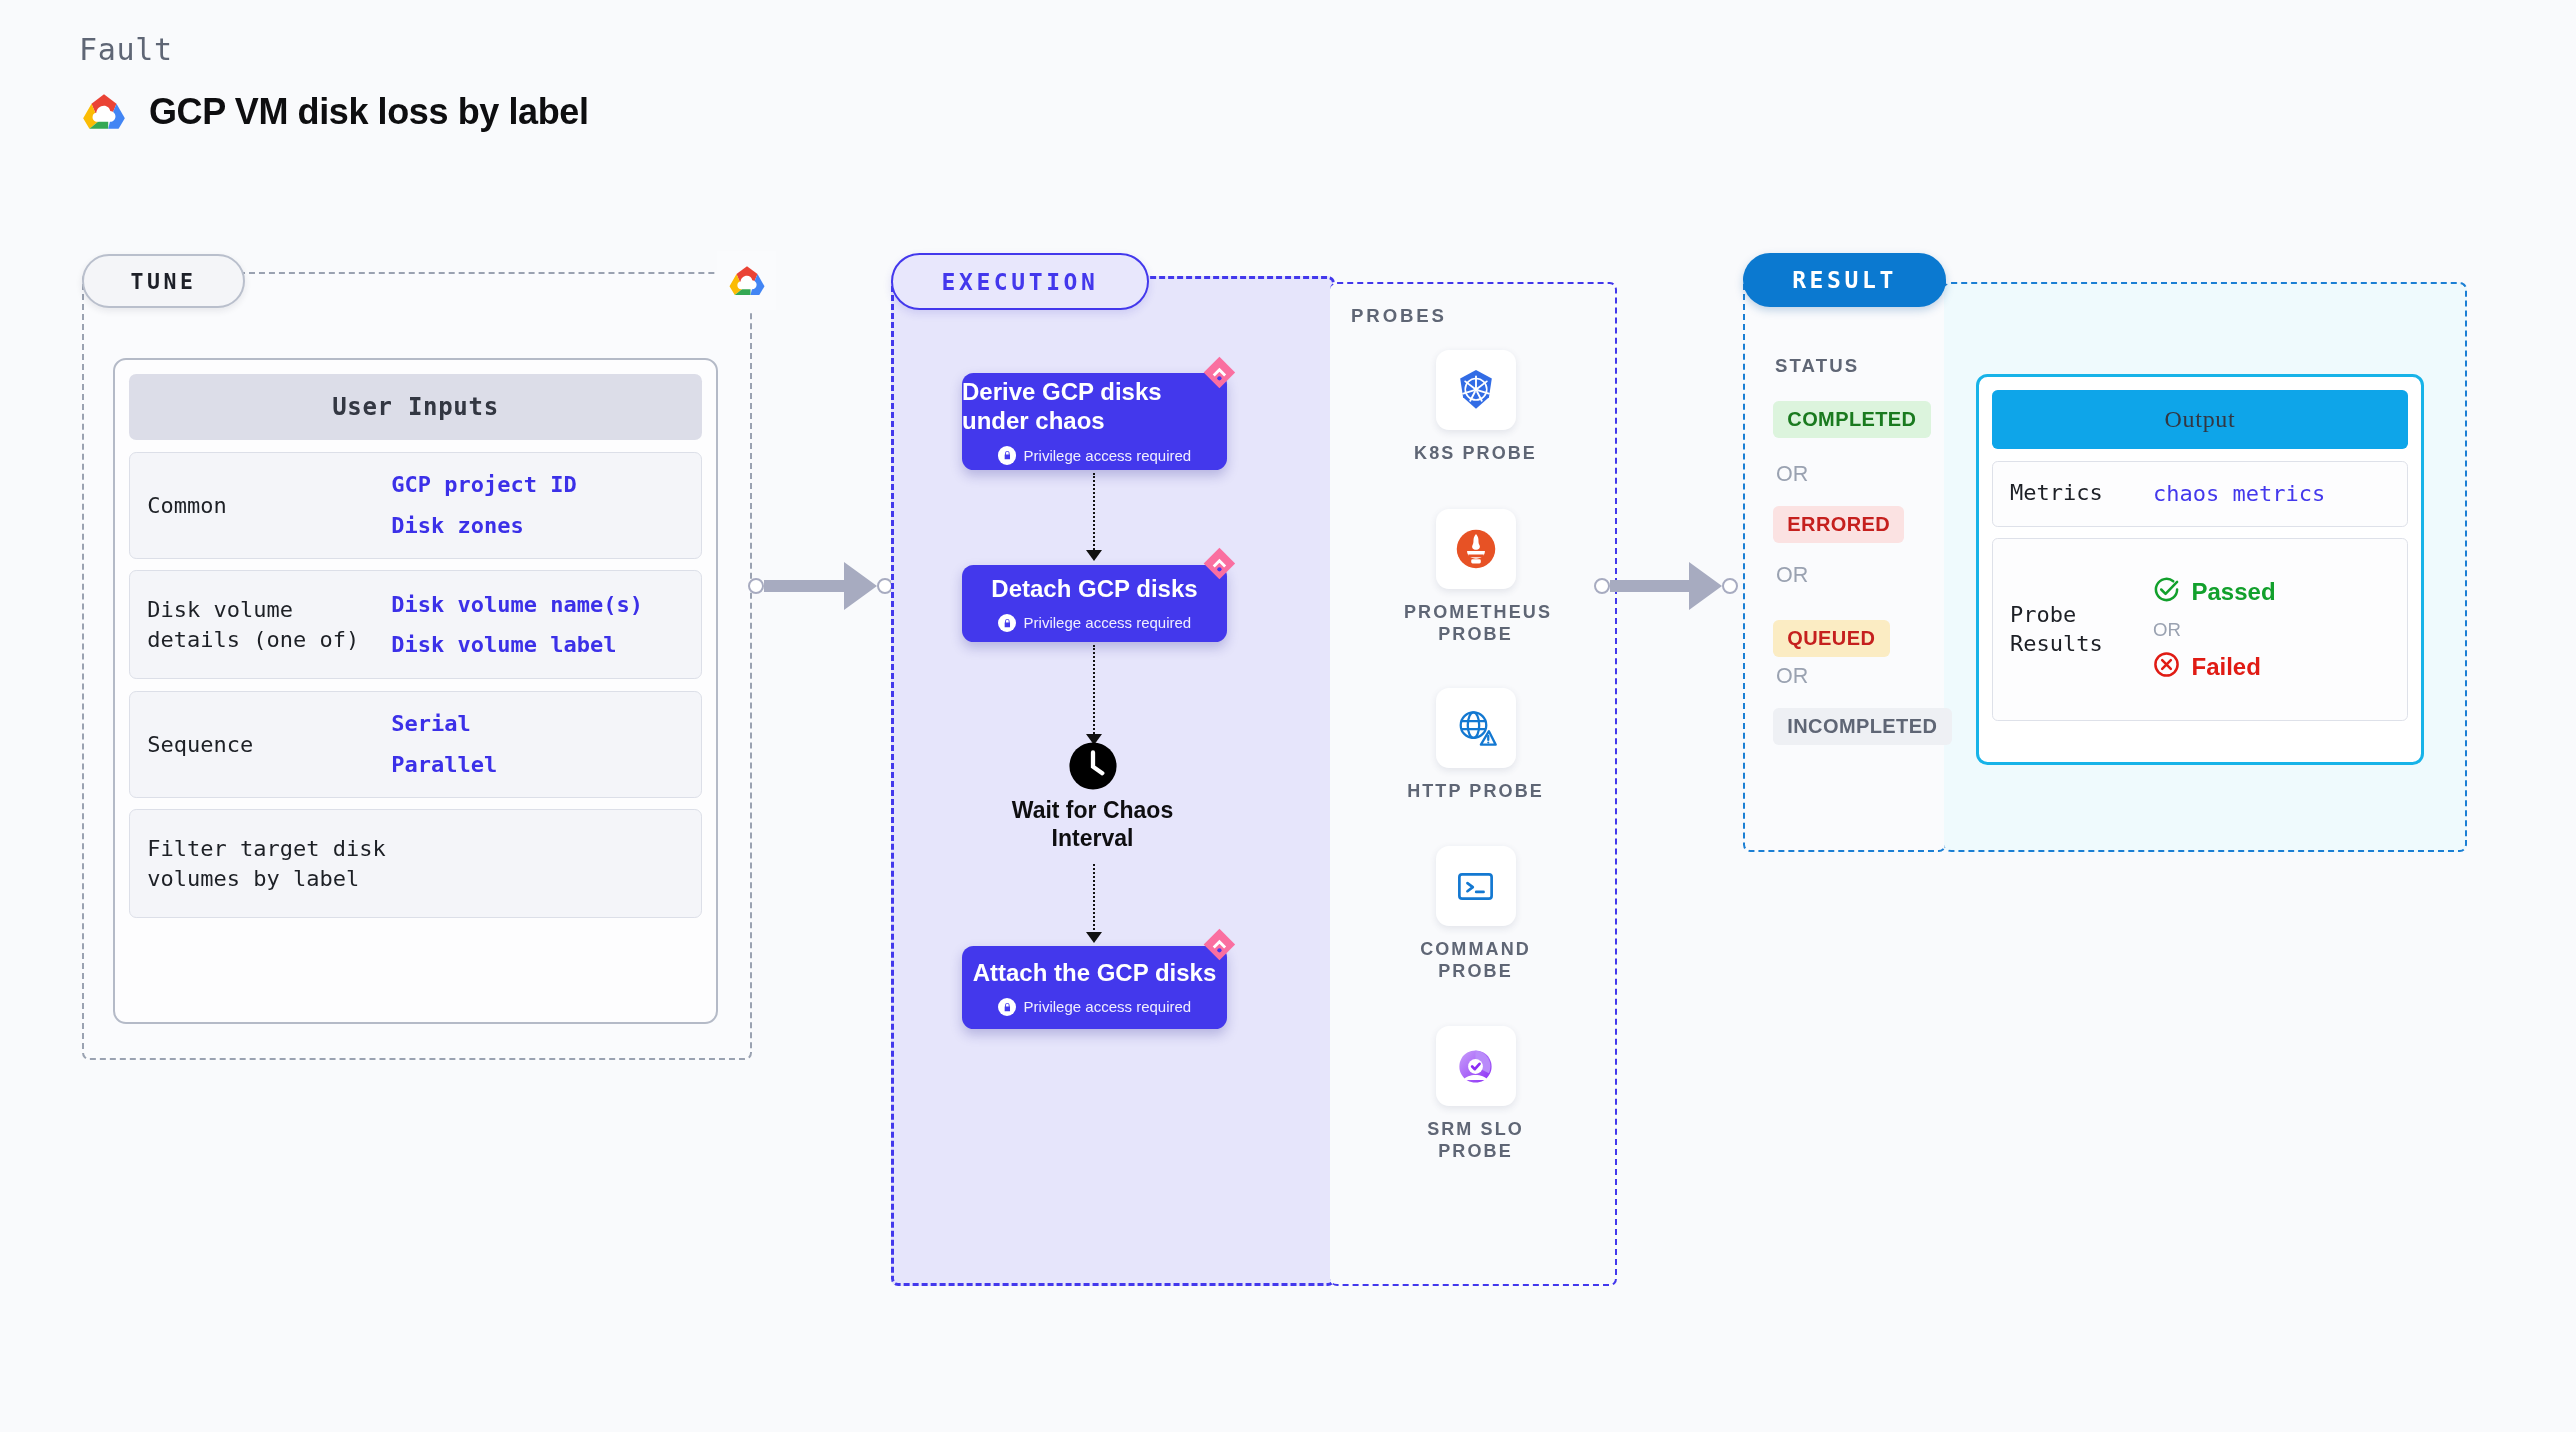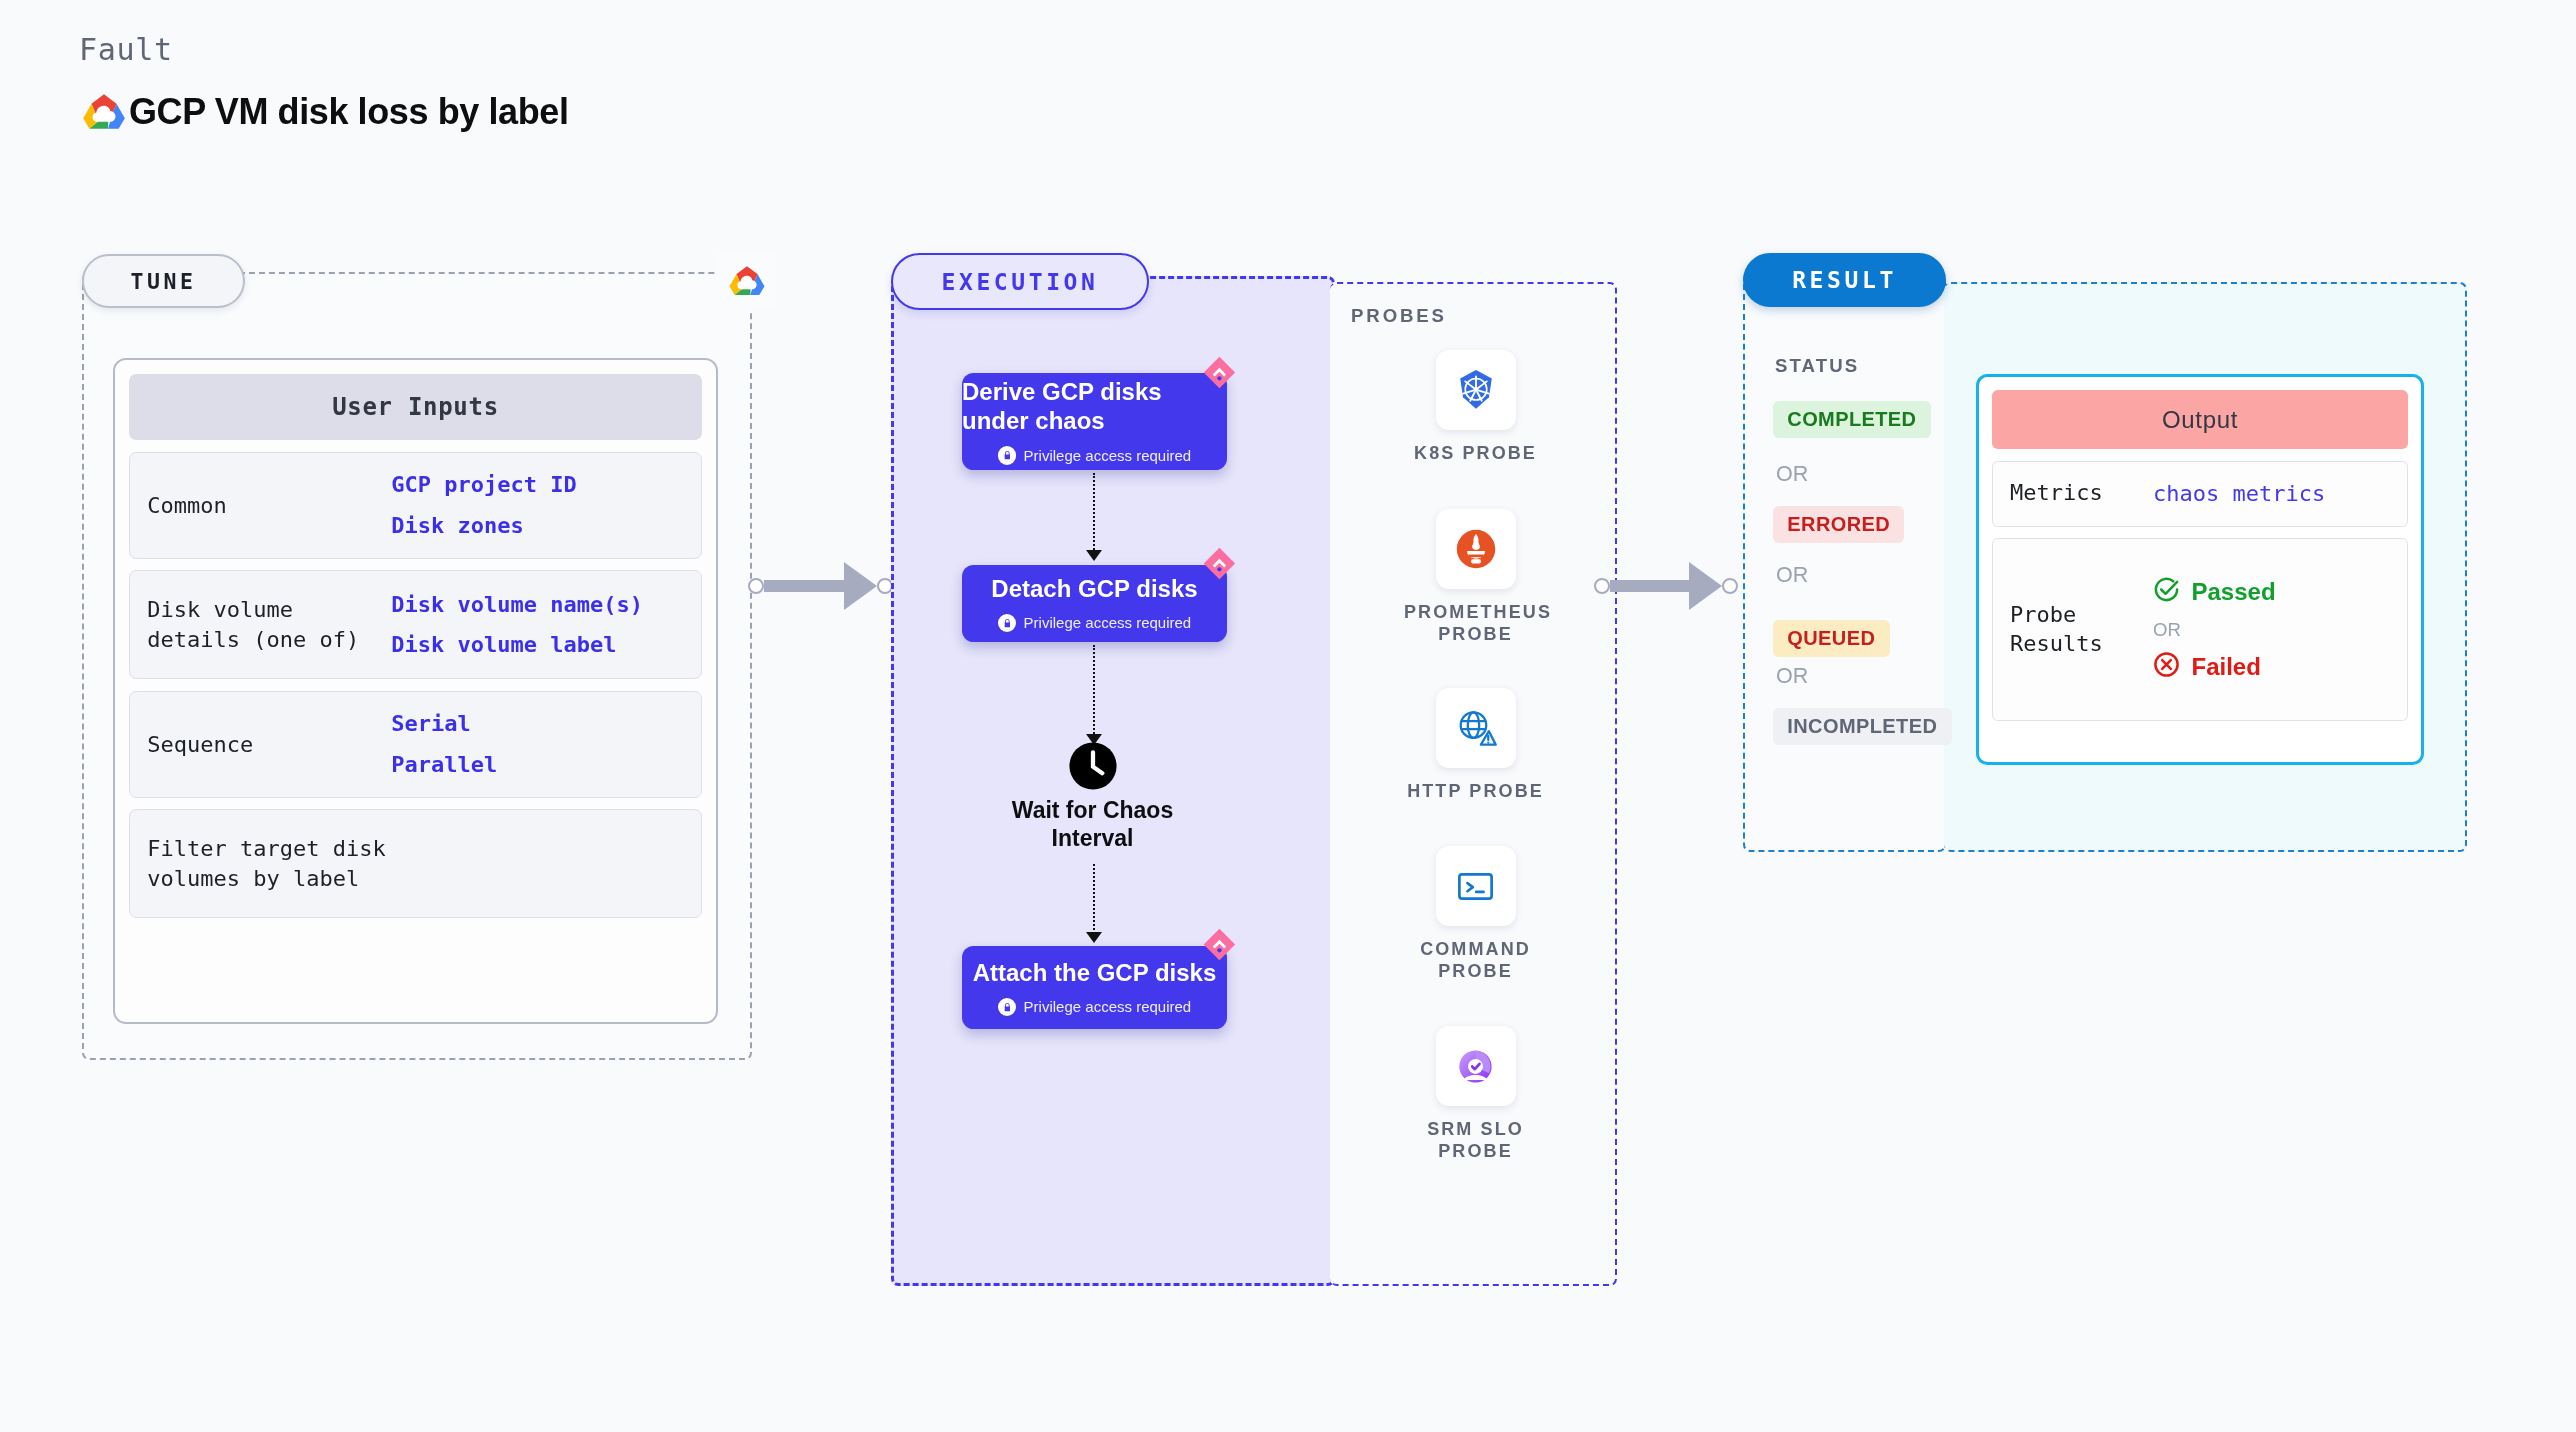--- a/index.html
+++ b/index.html
@@ -10,21 +10,21 @@
     overflow: hidden;
   }
   .root { position: relative; width: 2576px; height: 1432px; }
 
   
   .hdr-fault {
     position: absolute; left: 79px; top: 32px;
     font-family: "DejaVu Sans Mono", monospace;
     font-size: 30px; color: #5f6675; letter-spacing: 0.7px;
   }
-  .hdr-row { position: absolute; left: 79px; top: 90px; display: flex; align-items: center; }
+  .hdr-row { position: absolute; left: 79px; top: 90px; display: flex; align-items: center; gap: 20px; }
   .gcp-logo { width: 50px; height: 44px; }
   .hdr-title { font-size: 36px; font-weight: bold; color: #0e0e10; letter-spacing: -0.4px; }
 
   
   .dashed { position: absolute; border-style: dashed; border-radius: 7.2px; }
   .pill {
     position: absolute; display: flex; align-items: center; justify-content: center;
     border-radius: 43px; font-family: "DejaVu Sans Mono", monospace;
     font-weight: bold; letter-spacing: 3.6px; white-space: nowrap;
   }
@@ -126,23 +126,23 @@
            padding: 7.2px 14.3px; font-size: 20px; font-weight: bold; letter-spacing: 0.4px; }
   #b1 { top: 401px; background: #dcf4dd; color: #1a7a1f; }
   #b2 { top: 506px; background: #fbe2e2; color: #c5201e; }
   #b3 { top: 608px; background: #fbecc3; color: #c5201e; margin-top: 12px; }
   #b4 { top: 708px; background: #eef0f4; color: #5f6675; }
   .orl { position: absolute; left: 1776px; font-size: 21.5px; color: #9aa2b1; }
   #o1 { top: 462px; } #o2 { top: 563px; } #o3 { top: 664px; }
 
   .out-card { position: absolute; left: 1976px; top: 374px; width: 448px; height: 391px;
               background: #fff; border: 3.6px solid #17b3e8; border-radius: 11.5px; padding: 13px; }
-  .out-head { height: 59px; background: #fca5a5; border-radius: 5.7px;
+  .out-head { height: 59px; background: #0ea5e9; border-radius: 5.7px;
               display: flex; align-items: center; justify-content: center;
-              font-family: Liberation Sans, sans-serif; font-size: 24px;
+              font-family: Liberation Serif, serif; font-size: 24px;
               color: #333742; letter-spacing: 0.7px; }
   .out-row { margin-top: 11.5px; background: #fdfdfe; border: 1.4px solid #dee1e9;
              border-radius: 5.7px; display: flex; align-items: center; padding: 13px 17px; }
   .out-row .k { width: 143px; font-family: "DejaVu Sans Mono", monospace;
                 font-size: 22px; color: #1d2026; line-height: 1.3; }
   #out-metrics { height: 66px; }
   #out-probe { height: 183px; }
   .metric-v { font-family: "DejaVu Sans Mono", monospace; font-size: 22px; color: #4338ec; }
   .pr-col { display: flex; flex-direction: column; gap: 10px; }
   .pr-line { display: flex; align-items: center; gap: 11.5px; font-size: 24px; font-weight: bold; }

